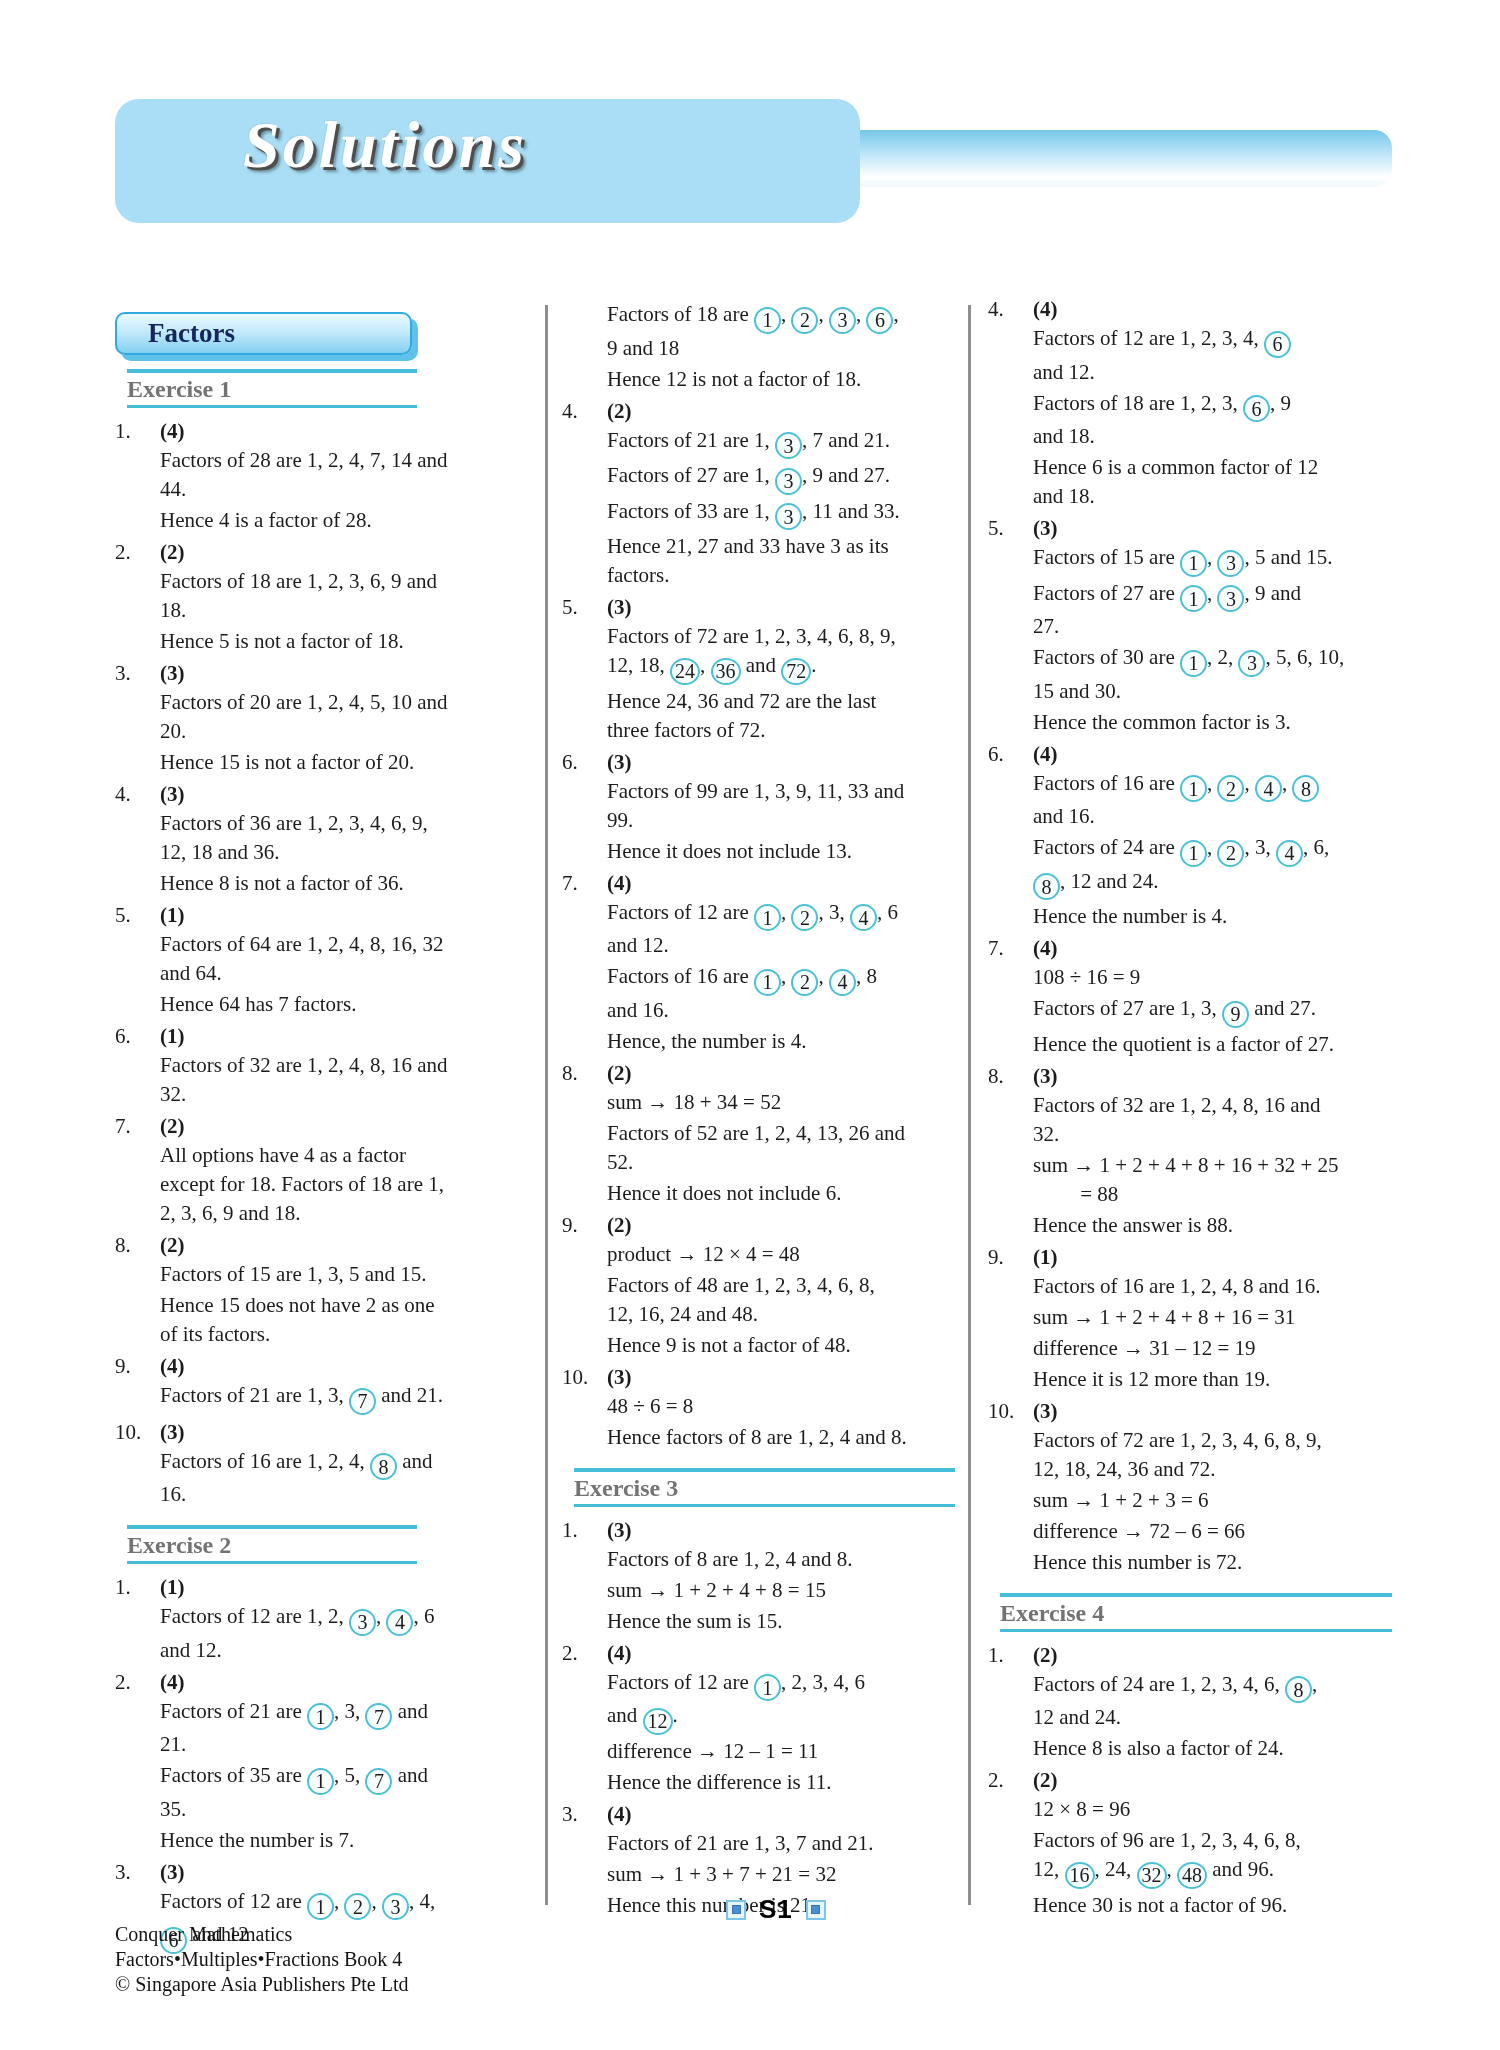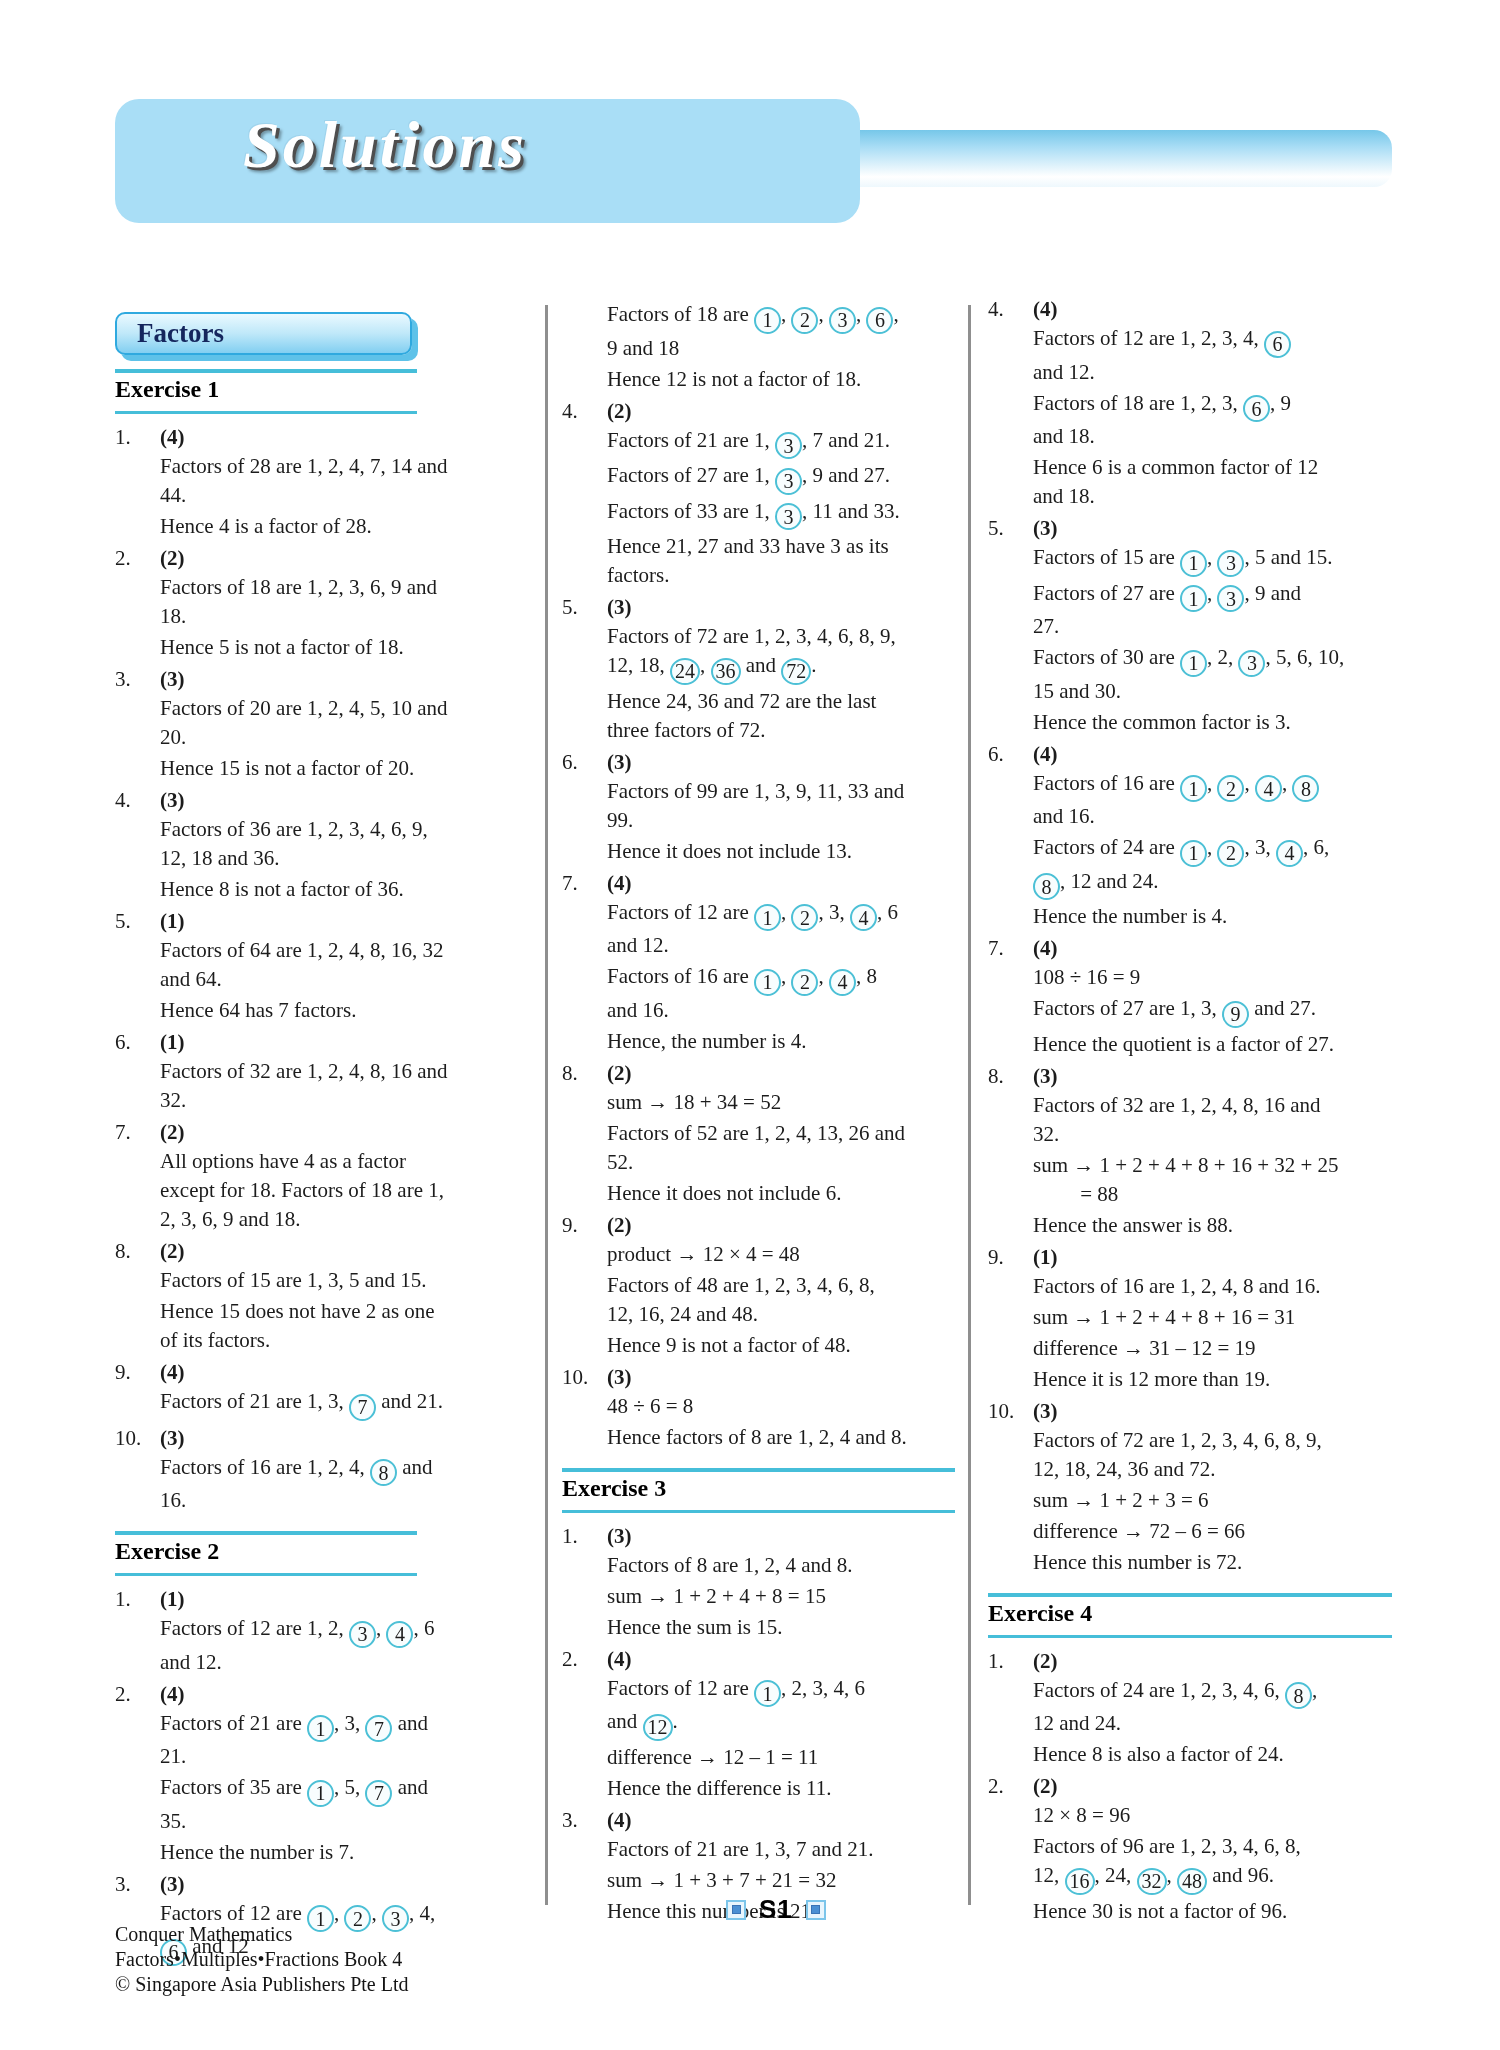--- a/index.html
+++ b/index.html
@@ -31,28 +31,28 @@
   .col-3 { left:988px; top:295px; width:404px; }
   .divider { position:absolute; width:3px; background:#8f8f8f; top:305px; height:1600px; }
   .divider-1 { left:545px; }
   .divider-2 { left:968px; }
   
   .section-box {
     position:relative; width:297px; height:43px; margin:4px 0 10px 0;
     border:2px solid #2fa9df; border-radius:10px;
     background:linear-gradient(180deg,#eaf9ff 0%,#bfe8f9 50%,#82cff1 100%);
     box-shadow:6px 6px 0 #5ec2e9;
-    display:flex; align-items:center; padding-left:20px;
+    display:flex; align-items:center; padding-left:31px;
   }
   .section-box-title { font-size:27px; font-weight:bold; color:#15265d; }
   
   .exercise-header {
     border-top:4px solid #46bed9; border-bottom:3px solid #46bed9;
-    padding:3px 0 8px 0; margin:14px 0 9px 0;
-    font-size:24px; font-weight:bold; color:#000000;
+    padding:3px 0 2px 0; margin:14px 0 9px 12px;
+    font-size:24px; font-weight:bold; color:#737373;
   }
   
   .item { display:flex; margin-bottom:1px; }
   .item-num { width:45px; flex-shrink:0; font-size:21px; line-height:29px; }
   .item-body { flex:1; }
   .ans { font-weight:bold; font-size:21px; line-height:29px; }
   .para { margin-bottom:2px; }
   .line { font-size:21px; line-height:29px; white-space:nowrap; }
   .circ {
     display:inline-flex; align-items:center; justify-content:center;

